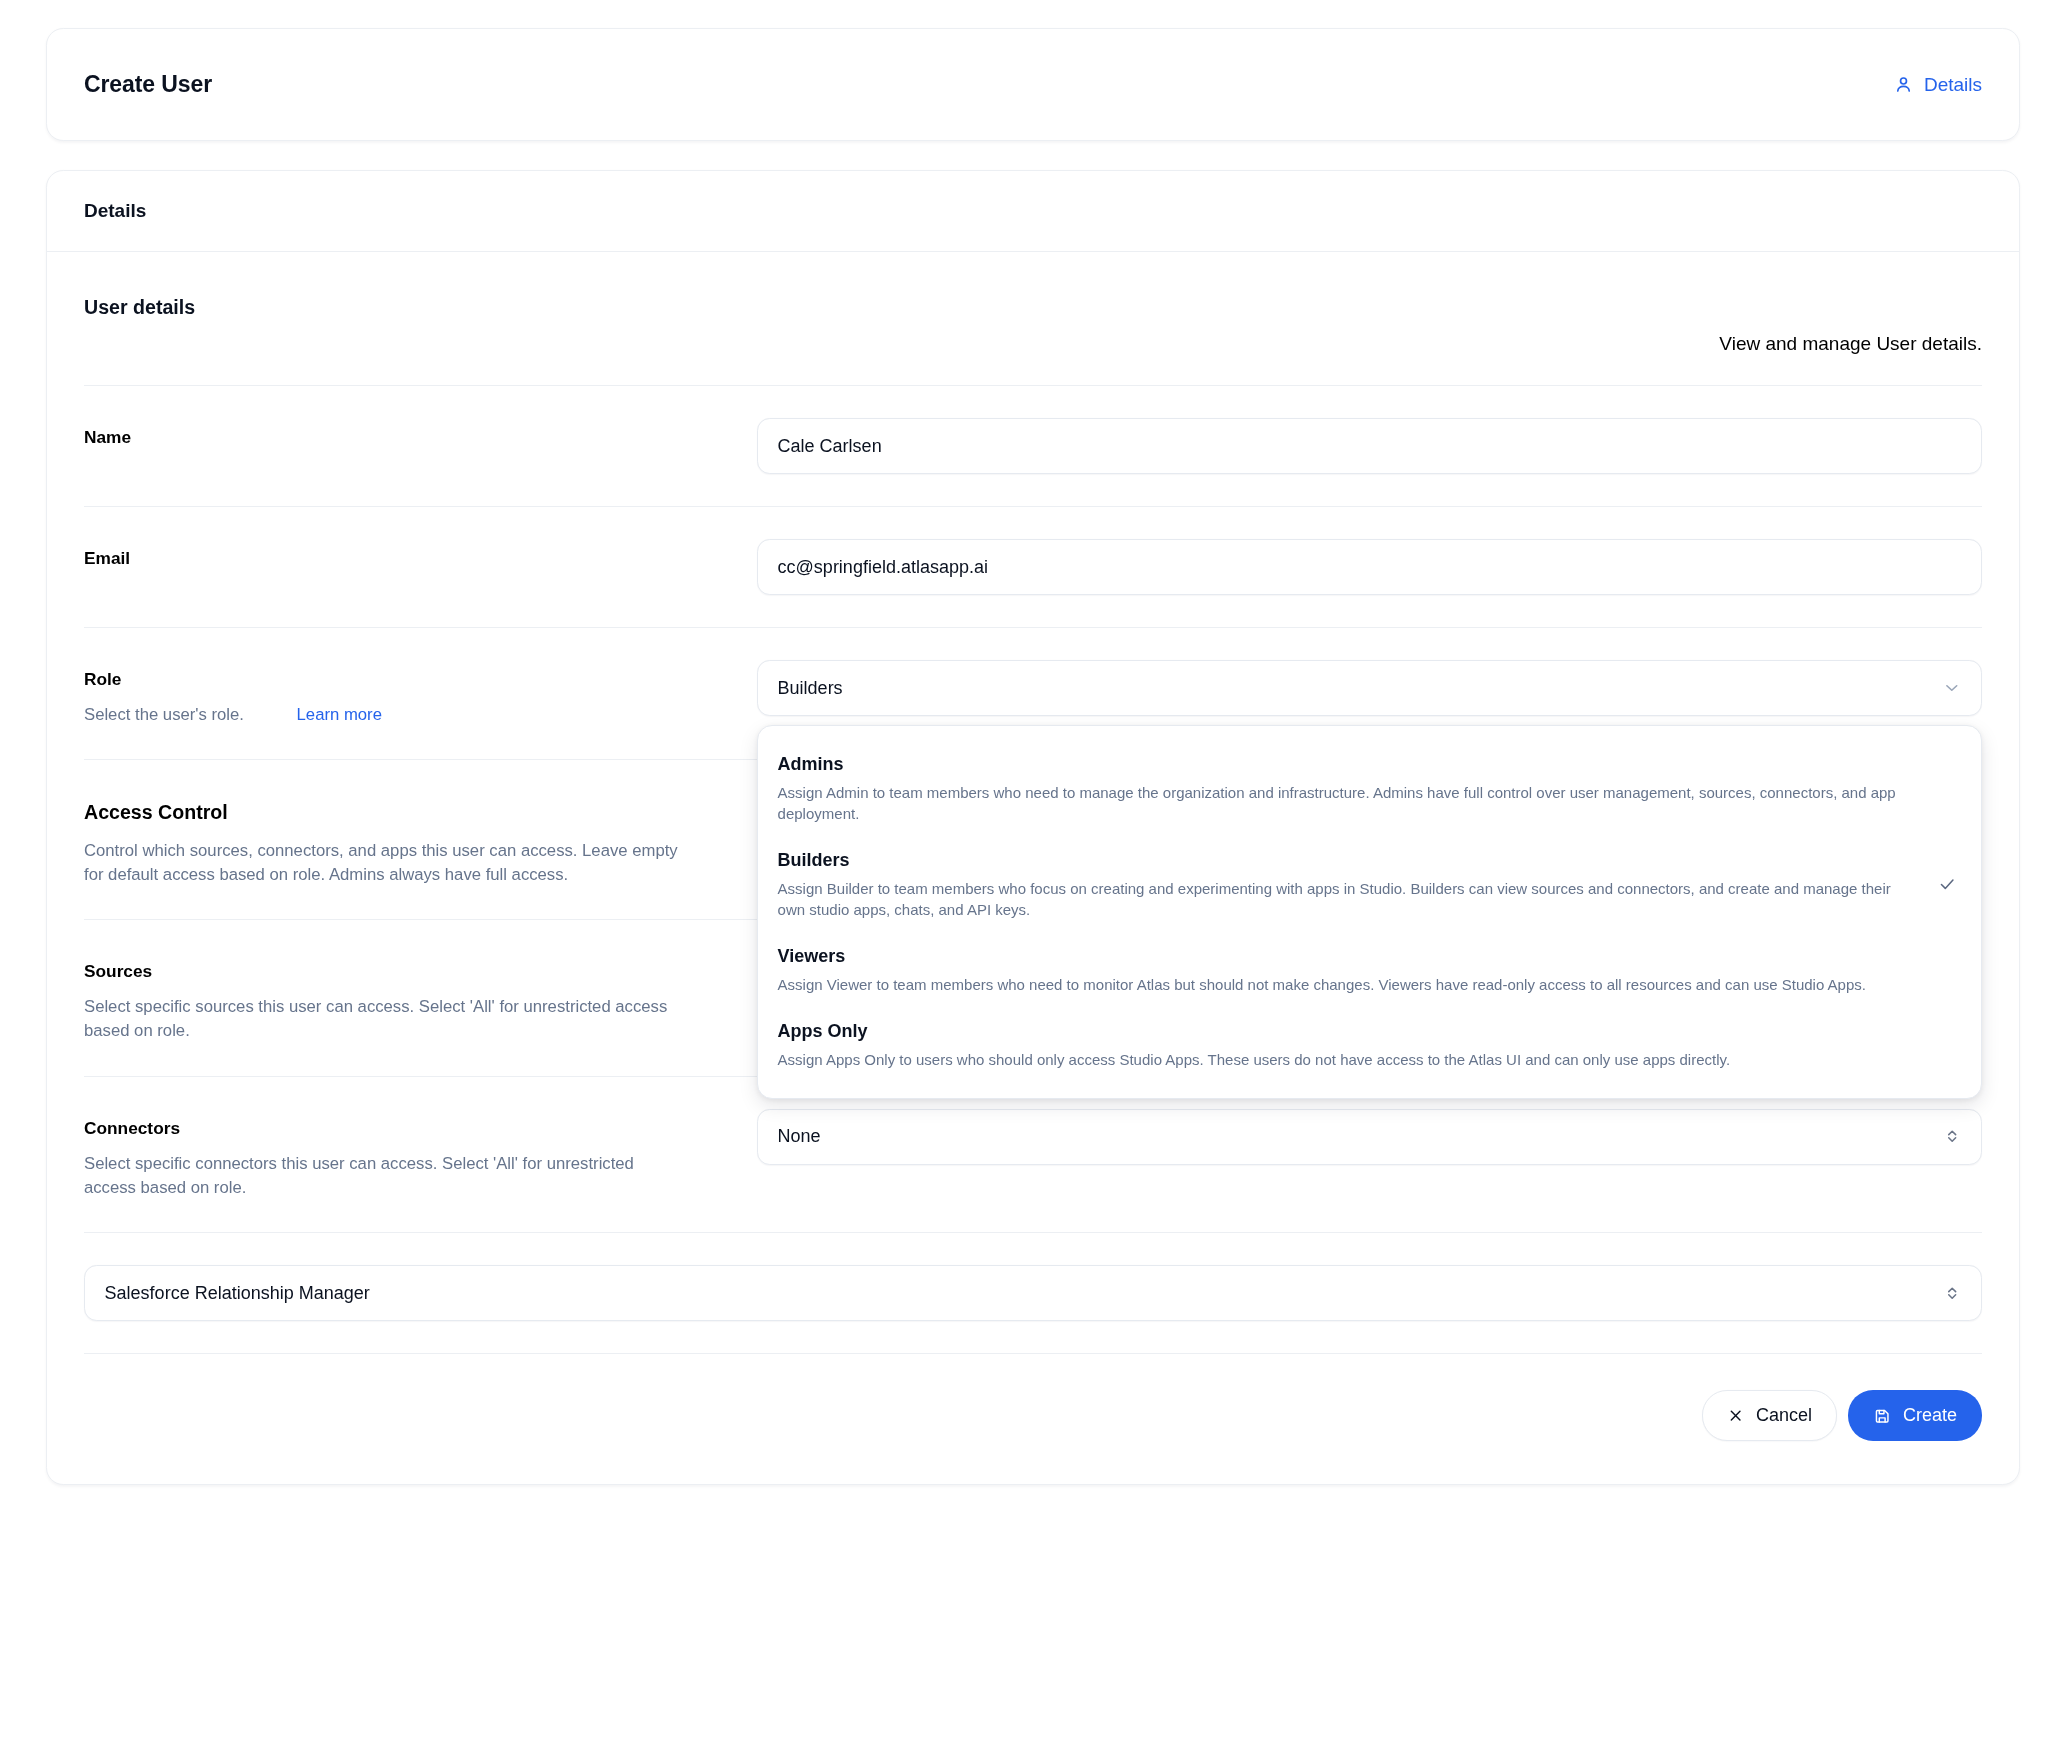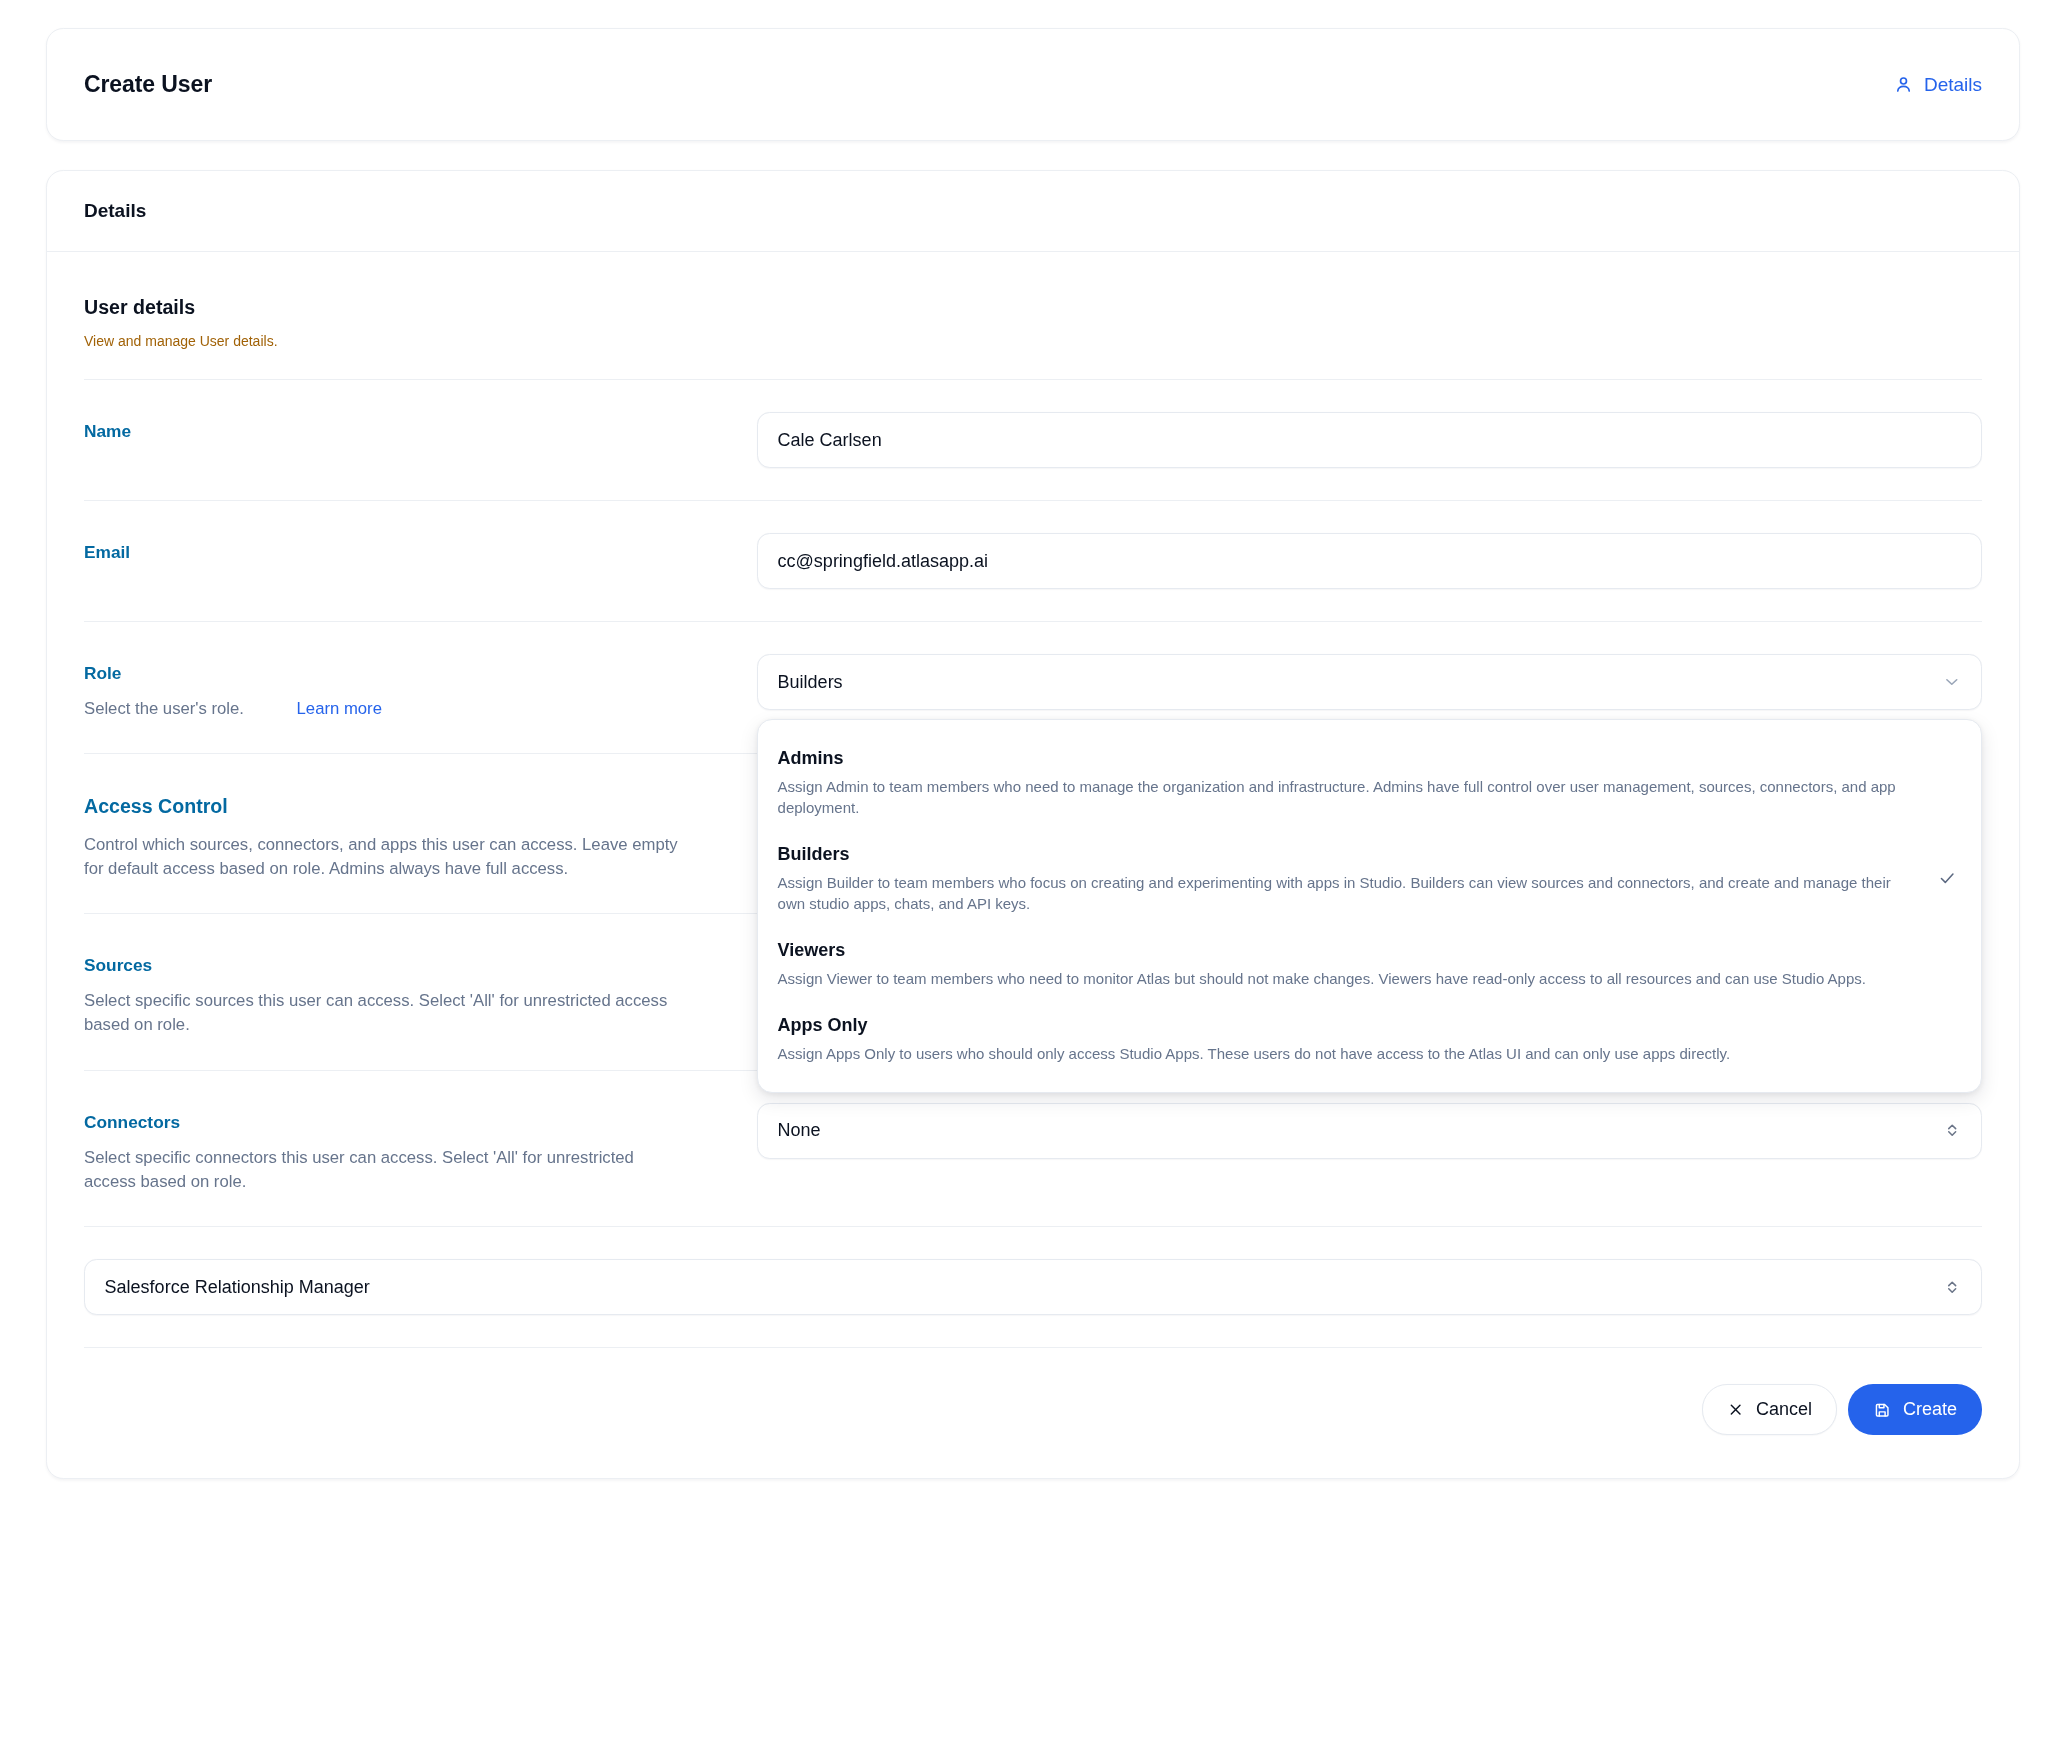--- a/index.html
+++ b/index.html
@@ -76,44 +76,45 @@
     padding: 44px 0 30px 0;
     border-bottom: 1.2px solid #eceff3;
   }
   .intro-title {
     font-size: 19.6px;
     font-weight: 700;
     color: #0b1220;
     margin-bottom: 14px;
   }
   .intro-sub {
-    font-size: 14px;
-    color: #a16207;
+    font-size: 19px;
+    color: #000000;
     font-weight: 400;
+    text-align: right;
   }
 
   
   .row {
     display: flex;
     align-items: flex-start;
     padding: 32px 0;
     border-bottom: 1.2px solid #eceff3;
     min-height: 86px;
   }
 
   .row-label-col {
     width: 673px;
     flex: 0 0 673px;
     padding-right: 23px;
     padding-top: 8px;
   }
   .row-label {
     font-size: 17.3px;
     font-weight: 700;
-    color: #0369a1;
+    color: #000000;
     line-height: 1.3;
   }
   .row-label.big {
     font-size: 19.6px;
   }
   .row-desc {
     font-size: 16.7px;
     color: #66748c;
     line-height: 1.45;
     margin-top: 12.7px;

